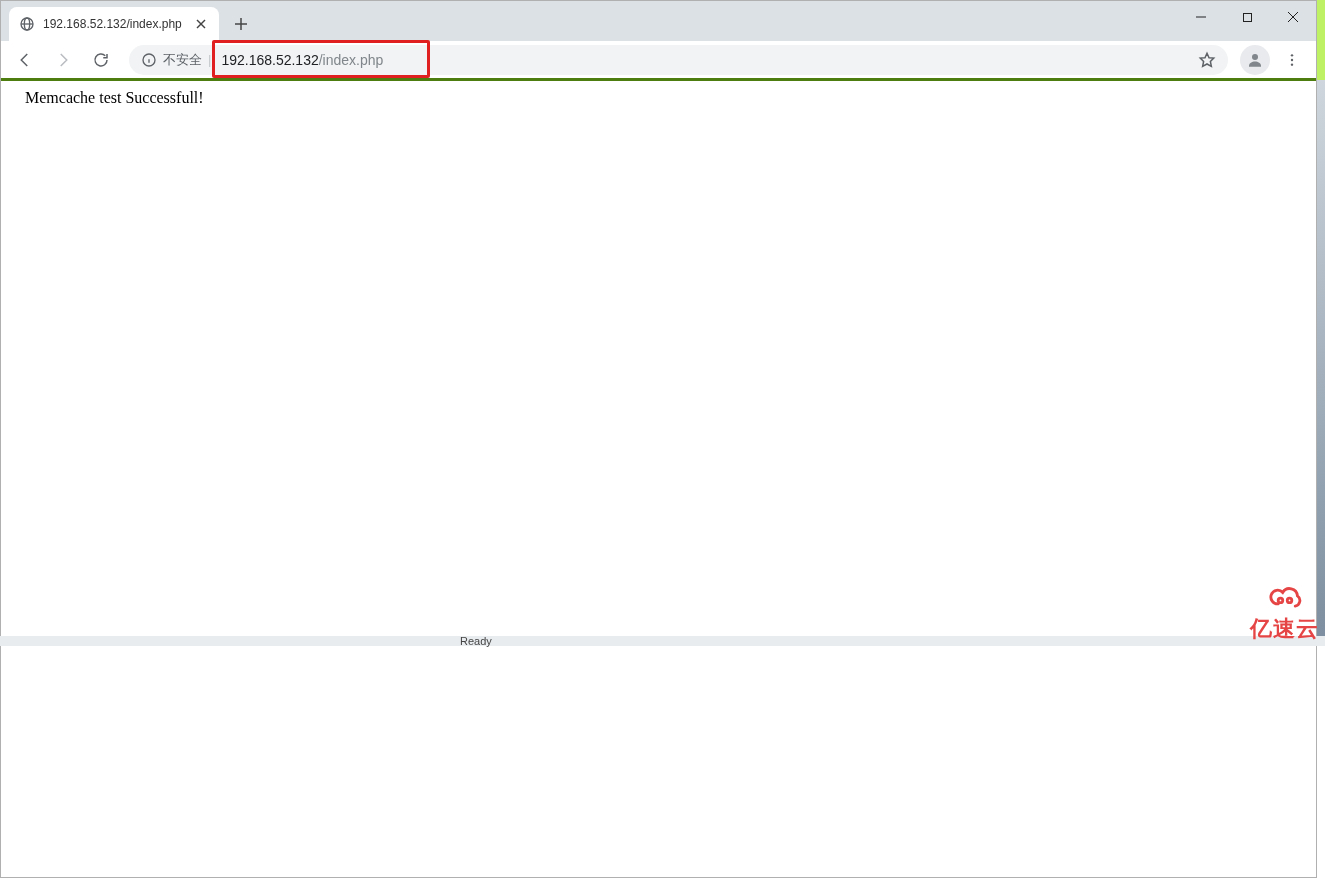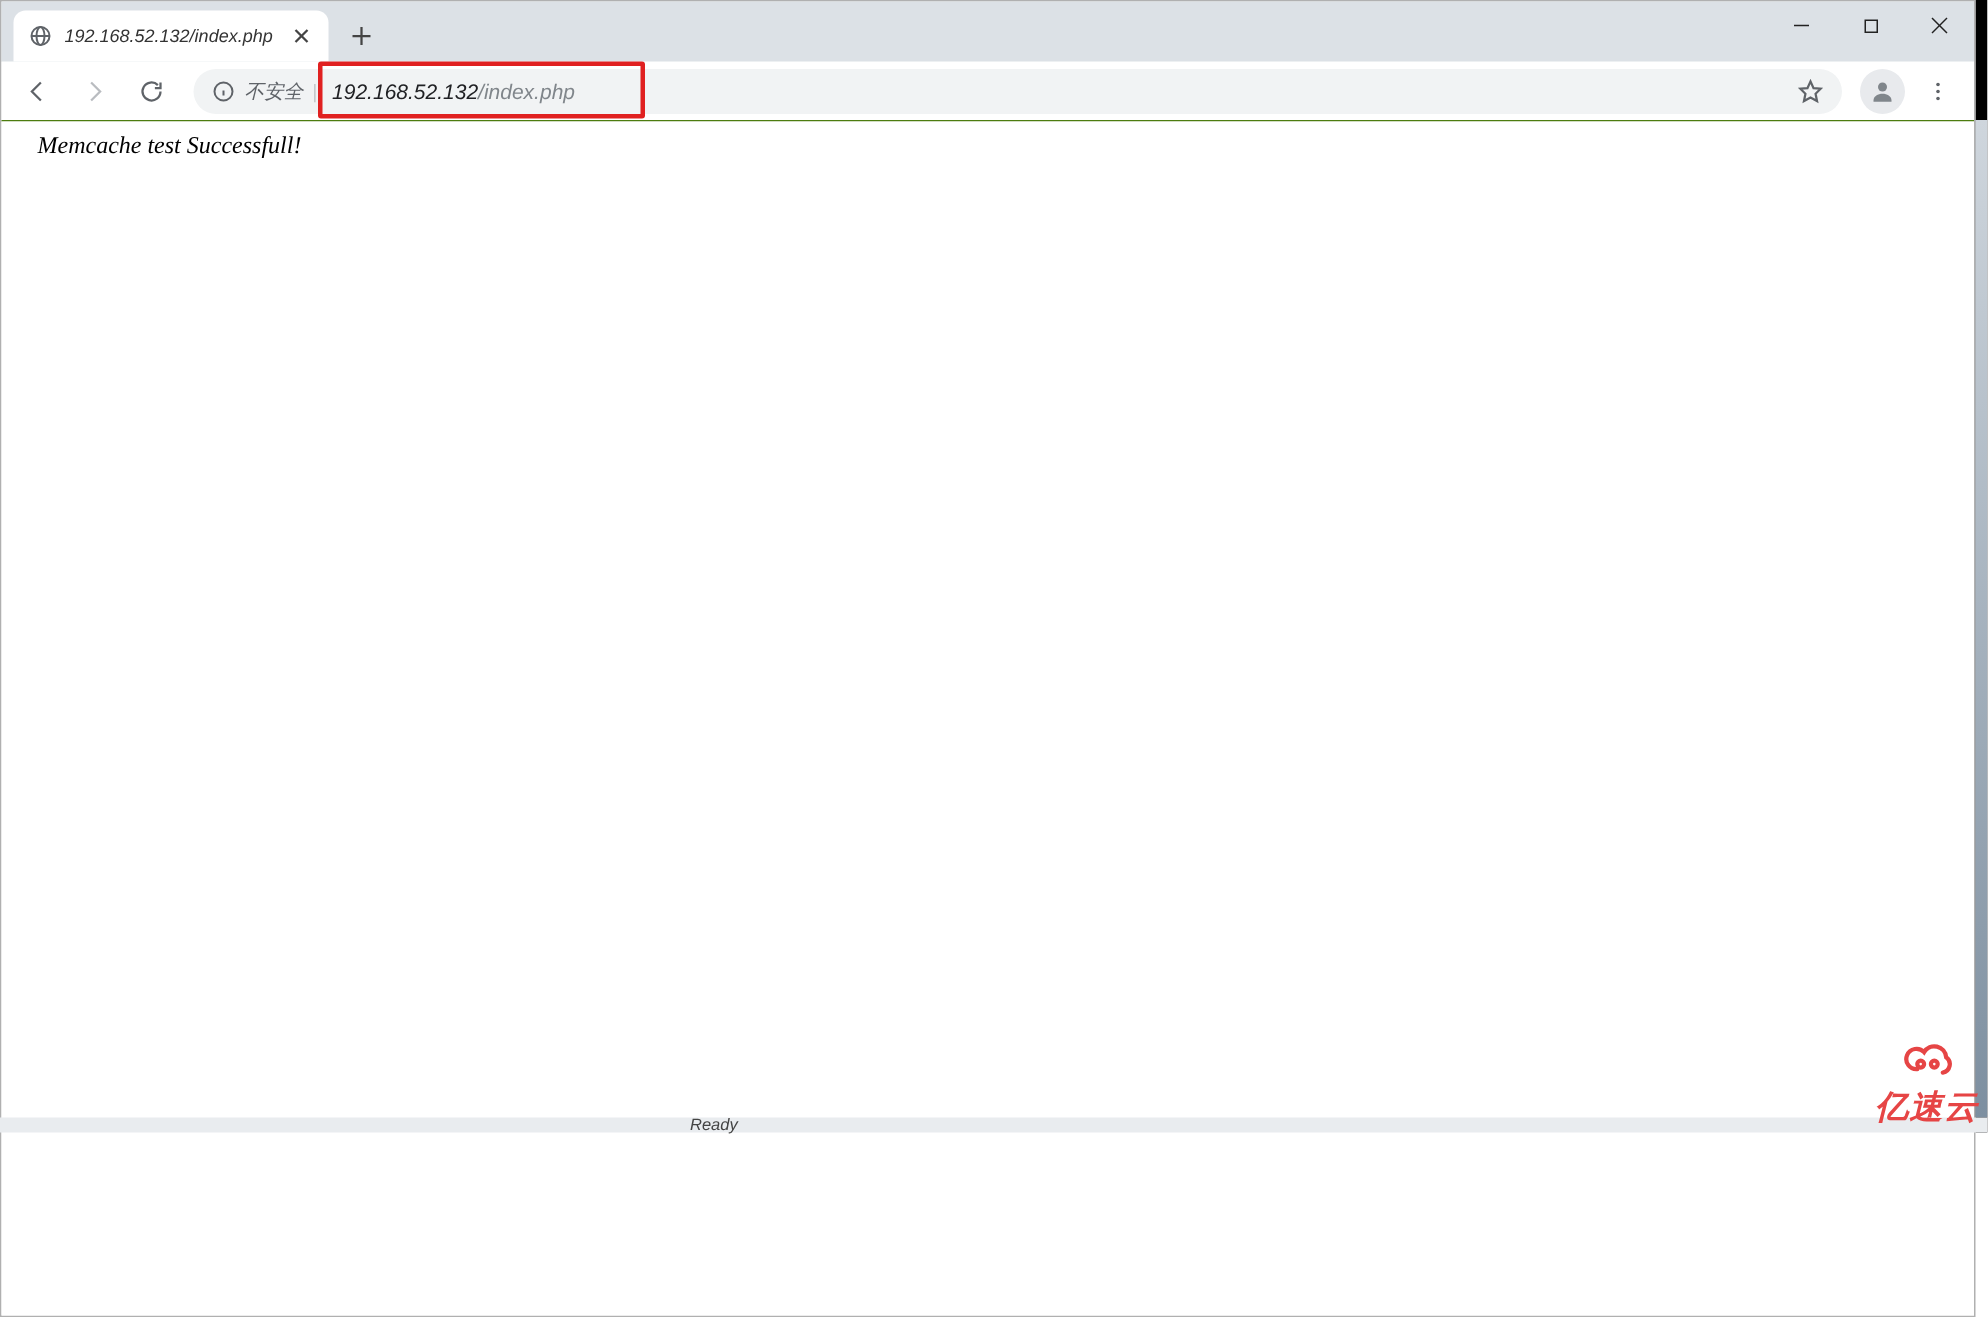--- a/index.html
+++ b/index.html
@@ -1,18 +1,18 @@
 <!DOCTYPE html>
 <html><head>
   <meta charset="utf-8">
   <style>
     * { margin: 0; padding: 0; box-sizing: border-box; }
     html, body { width: 1325px; height: 888px; font-family: "Segoe UI", Arial, sans-serif; overflow: hidden; background: #fff; }
 
-    .window-outer { position: relative; width: 1325px; height: 755px; background: #000000; font-style: italic; }
+    .window-outer { position: relative; width: 1325px; height: 646px; background: #bef264; }
 
     .chrome-window {
       position: absolute; left: 0; top: 0; width: 1317px; height: 878px;
       background: #fff; border: 1px solid #b0b0b0; display: flex; flex-direction: column;
     }
 
     
     .titlebar { height: 40px; background: #dce1e6; display: flex; align-items: flex-end; position: relative; }
     .tabs { display: flex; align-items: flex-end; height: 40px; padding-left: 8px; }
     .tab {
@@ -22,21 +22,21 @@
     }
     .tab .favicon { width: 16px; height: 16px; display:flex; align-items:center; justify-content:center; color:#5f6368; }
     .tab .tab-title { flex: 1; white-space: nowrap; overflow: hidden; text-overflow: ellipsis; }
     .tab .tab-close { width: 16px; height: 16px; display:flex; align-items:center; justify-content:center; color:#444; border-radius:50%; cursor:pointer; font-size:14px; }
     .newtab { width: 28px; height: 28px; display:flex; align-items:center; justify-content:center; margin-left:8px; margin-bottom:3px; color:#444; border-radius:50%; cursor:pointer; font-size:18px; }
 
     .win-controls { position:absolute; right:0; top:0; height:32px; display:flex; }
     .win-btn { width:46px; height:32px; display:flex; align-items:center; justify-content:center; color:#222; cursor:pointer; }
 
     
-    .toolbar { height: 40px; background:#fff; border-bottom:1px solid #4d7c0f; display:flex; align-items:center; padding:0 8px; gap:6px; }
+    .toolbar { height: 40px; background:#fff; border-bottom:3px solid #4d7c0f; display:flex; align-items:center; padding:0 8px; gap:6px; }
     .nav-btn { width:32px; height:32px; display:flex; align-items:center; justify-content:center; color:#5f6368; border-radius:50%; cursor:pointer; }
     .nav-btn.disabled { color:#b9bcc0; cursor:default; }
 
     .omnibox { flex:1; height:30px; background:#f1f3f4; border-radius:15px; display:flex; align-items:center; padding:0 12px; gap:10px; margin:0 6px; position:relative; }
     .site-info { display:flex; align-items:center; gap:6px; color:#5f6368; font-size:13px; white-space:nowrap; }
     .url-text { color:#202124; font-size:14px; }
     .url-path { color:#80868b; }
     .omni-right { margin-left:auto; display:flex; align-items:center; gap:8px; }
     .omni-star { color:#5f6368; cursor:pointer; }
 

